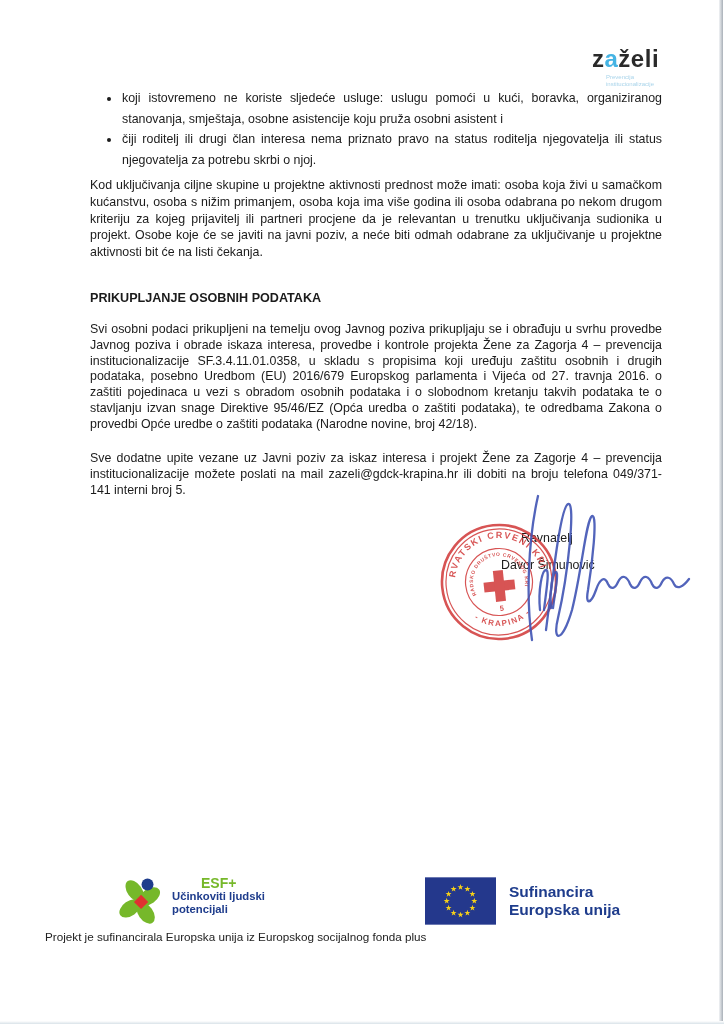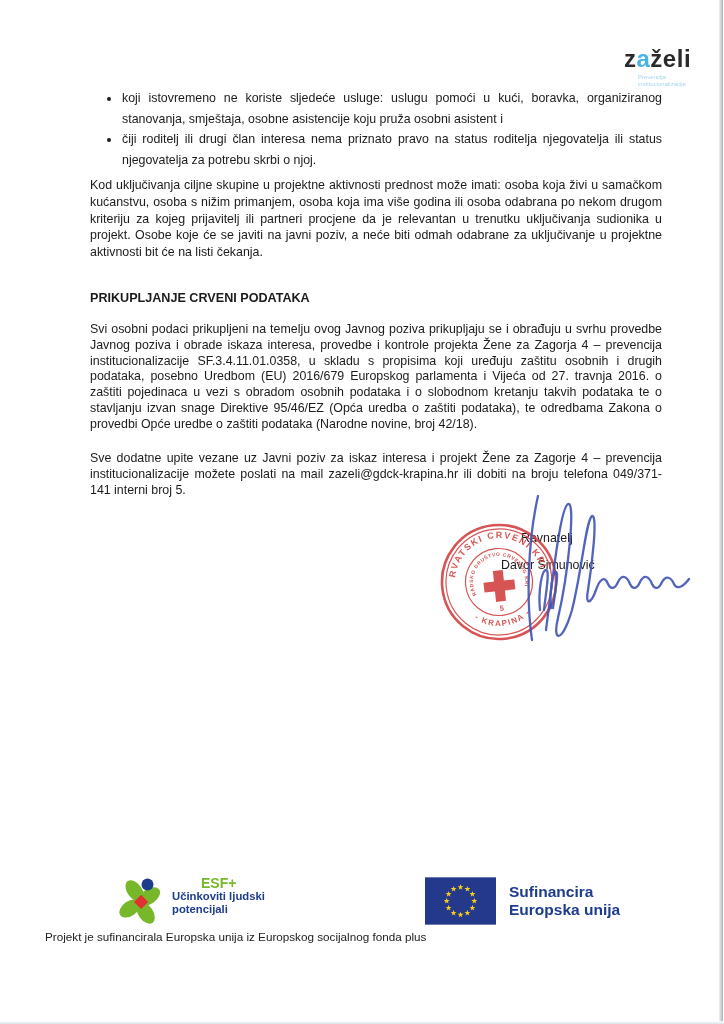--- a/index.html
+++ b/index.html
@@ -8,21 +8,21 @@
     font-family:"Liberation Sans","DejaVu Sans",sans-serif;
     color:#1b1b1b;overflow:hidden;
   }
   
   .edge-right{position:absolute;top:0;right:1px;width:4px;height:100%;
     background:linear-gradient(to right,#f2f4f6,#a9b0b8);}
   .edge-bottom{position:absolute;left:0;bottom:0;width:100%;height:3px;
     background:linear-gradient(to bottom,#ffffff,#d9e2e8);}
 
   
-  .brand{position:absolute;left:624px;top:46px;width:100px;text-align:left;}
+  .brand{position:absolute;left:592px;top:46px;width:100px;text-align:left;}
   .brand-word{font-size:24px;font-weight:bold;letter-spacing:0.5px;color:#2a2a2a;line-height:26px;}
   .brand-word .accent{color:#45b4e4;}
   .brand-tagline{margin-top:2px;padding-left:14px;color:#a9d4ea;font-size:6px;line-height:7px;}
 
   
   .textblock{position:absolute;left:90px;width:572px;font-size:12.4px;text-align:justify;}
   .bullets{top:88px;line-height:20.5px;}
   .bullets ul{margin:0;padding-left:31px;}
   .bullets li{padding-left:1px;}
   .p1{top:177px;line-height:16.8px;}
@@ -62,21 +62,21 @@
   </div>
 
   <div class="textblock bullets">
     <ul>
       <li>koji istovremeno ne koriste sljedeće usluge: uslugu pomoći u kući, boravka, organiziranog stanovanja, smještaja, osobne asistencije koju pruža osobni asistent i</li>
       <li>čiji roditelj ili drugi član interesa nema priznato pravo na status roditelja njegovatelja ili status njegovatelja za potrebu skrbi o njoj.</li>
     </ul>
   </div>
 
   <div class="textblock p1">Kod uključivanja ciljne skupine u projektne aktivnosti prednost može imati: osoba koja živi u samačkom kućanstvu, osoba s nižim primanjem, osoba koja ima više godina ili osoba odabrana po nekom drugom kriteriju za kojeg prijavitelj ili partneri procjene da je relevantan u trenutku uključivanja sudionika u projekt. Osobe koje će se javiti na javni poziv, a neće biti odmah odabrane za uključivanje u projektne aktivnosti bit će na listi čekanja.</div>
-  <div class="textblock heading">PRIKUPLJANJE CRVENI PODATAKA</div>
+  <div class="textblock heading">PRIKUPLJANJE OSOBNIH PODATAKA</div>
   <div class="textblock p2">Svi osobni podaci prikupljeni na temelju ovog Javnog poziva prikupljaju se i obrađuju u svrhu provedbe Javnog poziva i obrade iskaza interesa, provedbe i kontrole projekta Žene za Zagorja 4 – prevencija institucionalizacije SF.3.4.11.01.0358, u skladu s propisima koji uređuju zaštitu osobnih i drugih podataka, posebno Uredbom (EU) 2016/679 Europskog parlamenta i Vijeća od 27. travnja 2016. o zaštiti pojedinaca u vezi s obradom osobnih podataka i o slobodnom kretanju takvih podataka te o stavljanju izvan snage Direktive 95/46/EZ (Opća uredba o zaštiti podataka), te odredbama Zakona o provedbi Opće uredbe o zaštiti podataka (Narodne novine, broj 42/18).</div>
   <div class="textblock p3">Sve dodatne upite vezane uz Javni poziv za iskaz interesa i projekt Žene za Zagorje 4 – prevencija institucionalizacije možete poslati na mail zazeli@gdck-krapina.hr ili dobiti na broju telefona 049/371-141 interni broj 5.</div>
 
   <div class="sig-title">Ravnatelj</div>
   <div class="sig-name">Davor Šimunović</div>
 
   <svg class="stamp" viewBox="-62 -62 124 124">
     <defs>
       <path id="arcOuterTop" d="M -43.33 -7.64 A 44 44 0 0 1 43.33 -7.64" fill="none"></path>
       <path id="arcOuterBottom" d="M -41.34 15.05 A 44 44 0 0 0 41.34 15.05" fill="none"></path>

